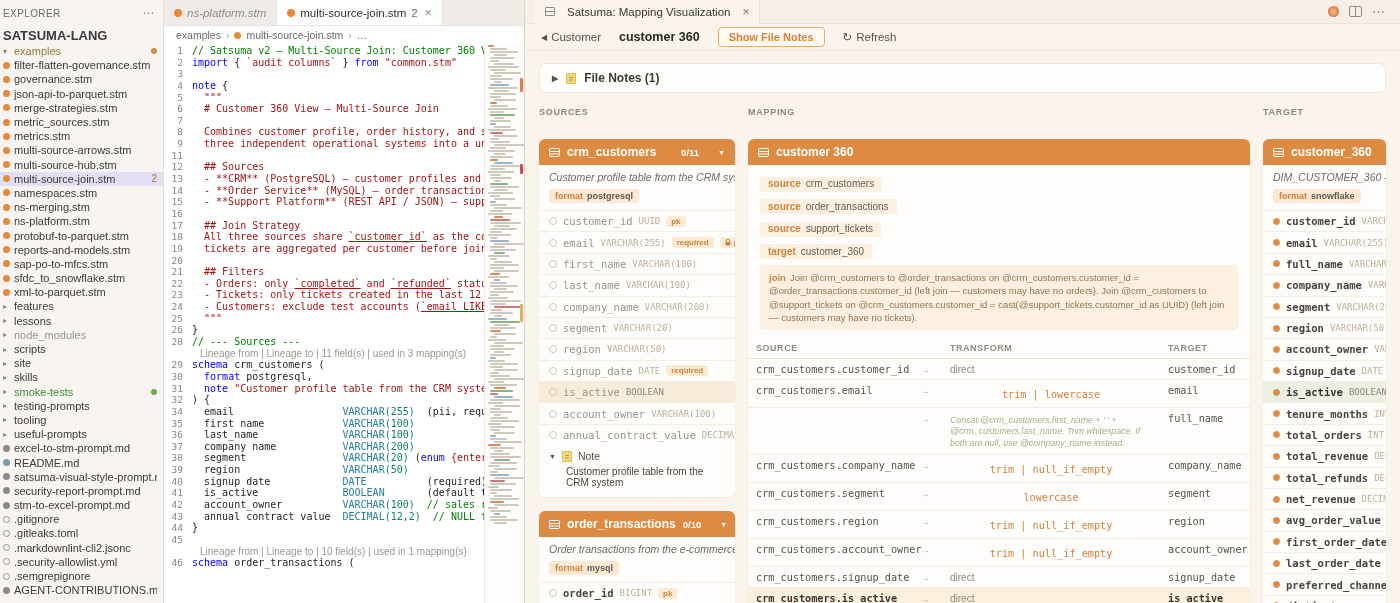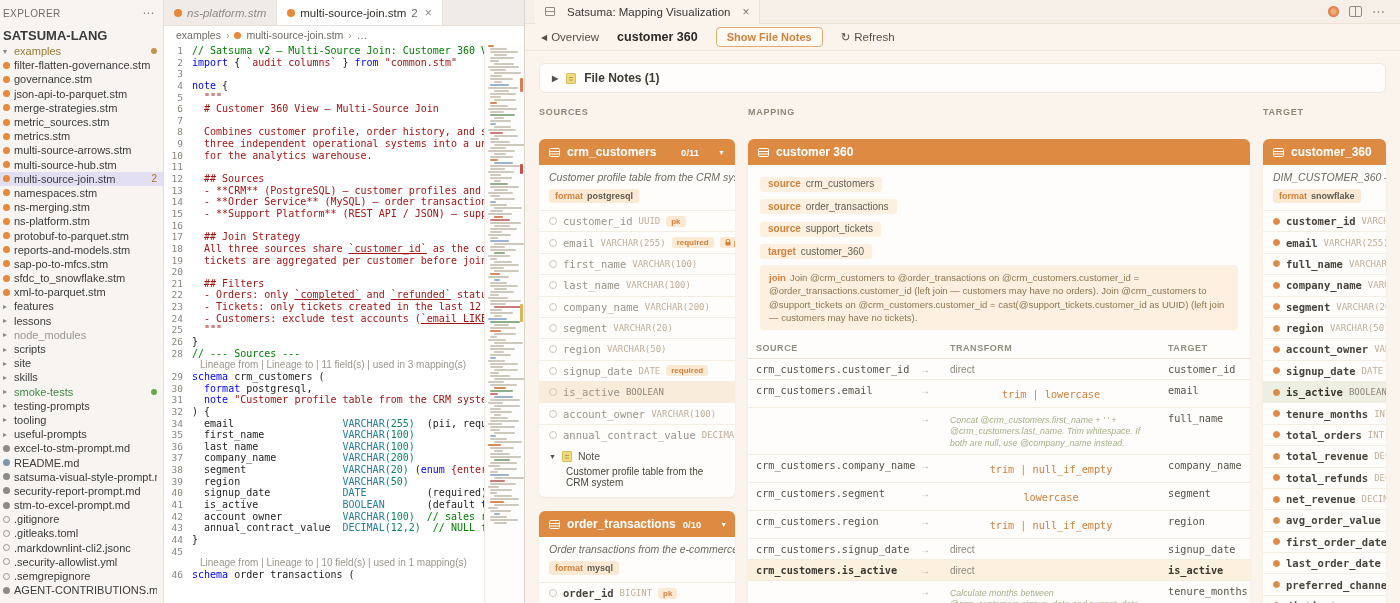--- a/index.html
+++ b/index.html
@@ -325,21 +325,20 @@
       <div class="code" id="code-lines">
           <div class="cl"><span class="gut">1</span><span class="src-txt"><span class="tok-cm">// Satsuma v2 — Multi-Source Join: Customer 360 View</span></span></div>
           <div class="cl"><span class="gut">2</span><span class="src-txt"><span class="tok-kw">import</span><span class="tok-pl"> { </span><span class="tok-str">`audit columns`</span><span class="tok-pl"> } </span><span class="tok-kw">from</span><span class="tok-str"> "common.stm"</span></span></div>
           <div class="cl"><span class="gut">3</span><span class="src-txt"></span></div>
           <div class="cl"><span class="gut">4</span><span class="src-txt"><span class="tok-kw">note</span><span class="tok-pl"> {</span></span></div>
           <div class="cl"><span class="gut">5</span><span class="src-txt"><span class="tok-str">  """</span></span></div>
           <div class="cl"><span class="gut">6</span><span class="src-txt"><span class="tok-md">  # Customer 360 View — Multi-Source Join</span></span></div>
           <div class="cl"><span class="gut">7</span><span class="src-txt"></span></div>
           <div class="cl"><span class="gut">8</span><span class="src-txt"><span class="tok-md">  Combines customer profile, order history, and support tickets from</span></span></div>
           <div class="cl"><span class="gut">9</span><span class="src-txt"><span class="tok-md">  three independent operational systems into a unified customer view</span></span></div>
-          <div class="cl"><span class="gut">10</span><span class="src-txt"><span class="tok-md">  for the analytics warehouse.</span></span></div>
           <div class="cl"><span class="gut">11</span><span class="src-txt"></span></div>
           <div class="cl"><span class="gut">12</span><span class="src-txt"><span class="tok-md">  ## Sources</span></span></div>
           <div class="cl"><span class="gut">13</span><span class="src-txt"><span class="tok-md">  - **CRM** (PostgreSQL) — customer profiles and segments</span></span></div>
           <div class="cl"><span class="gut">14</span><span class="src-txt"><span class="tok-md">  - **Order Service** (MySQL) — order transactions</span></span></div>
           <div class="cl"><span class="gut">15</span><span class="src-txt"><span class="tok-md">  - **Support Platform** (REST API / JSON) — support tickets and CSAT</span></span></div>
           <div class="cl"><span class="gut">16</span><span class="src-txt"></span></div>
           <div class="cl"><span class="gut">17</span><span class="src-txt"><span class="tok-md">  ## Join Strategy</span></span></div>
           <div class="cl"><span class="gut">18</span><span class="src-txt"><span class="tok-md">  All three sources share </span><span class="tok-mdu">`customer_id`</span><span class="tok-md"> as the common key. Orders and</span></span></div>
           <div class="cl"><span class="gut">19</span><span class="src-txt"><span class="tok-md">  tickets are aggregated per customer before joining to the profile.</span></span></div>
           <div class="cl"><span class="gut">20</span><span class="src-txt"></span></div>
@@ -547,21 +546,21 @@
       </div>
       <div class="p-actions">
         <span class="sun-ic"></span>
         <span class="split-ic"></span>
         <span class="more-ic">⋯</span>
       </div>
     </div>
     <div class="p-toolbar">
       <span class="tb-overview">
         <span class="back">◀</span>
-        <span>Overview</span>
+        <span>Customer</span>
       </span>
       <span class="tb-entity">customer 360</span>
       <button class="tb-btn">Show File Notes</button>
       <span class="tb-refresh">
         <span>↻</span>
         <span>Refresh</span>
       </span>
     </div>
     <div class="p-content">
       <div class="fn-box">
@@ -750,20 +749,28 @@
                   </tr>
                   <tr>
                     <td class="msrc">crm_customers.region</td>
                     <td class="arr">→</td>
                     <td class="mtf">
                       <span class="tf-code">trim | null_if_empty</span>
                     </td>
                     <td class="mtgt">region</td>
                   </tr>
                   <tr>
+                    <td class="msrc">crm_customers.account_owner</td>
+                    <td class="arr">→</td>
+                    <td class="mtf">
+                      <span class="tf-code">trim | null_if_empty</span>
+                    </td>
+                    <td class="mtgt">account_owner</td>
+                  </tr>
+                  <tr>
                     <td class="msrc">crm_customers.signup_date</td>
                     <td class="arr">→</td>
                     <td class="mtf"><span class="tf-direct">direct</span></td>
                     <td class="mtgt">signup_date</td>
                   </tr>
                   <tr class="hl">
                     <td class="msrc">crm_customers.is_active</td>
                     <td class="arr">→</td>
                     <td class="mtf"><span class="tf-direct">direct</span></td>
                     <td class="mtgt">is_active</td>

